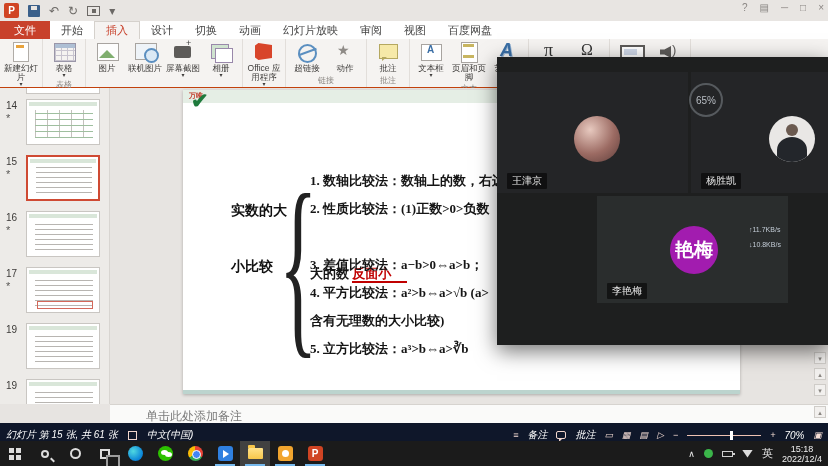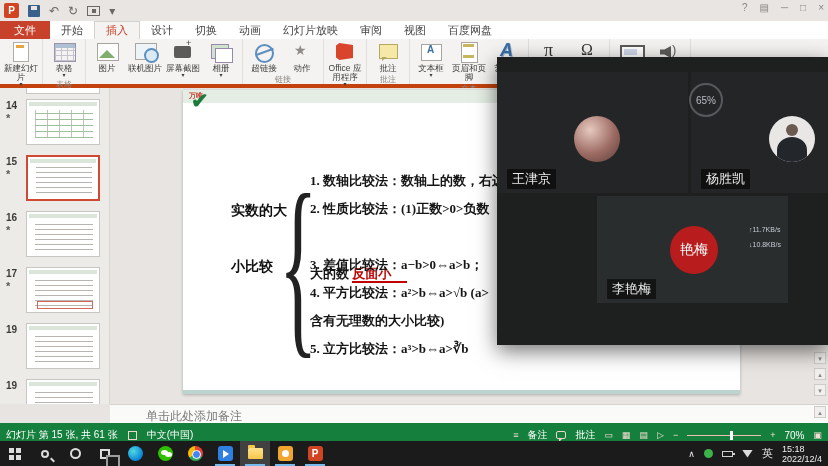--- a/index.html
+++ b/index.html
@@ -22,21 +22,21 @@
   .avatar-sq::before { content:""; position:absolute; left:4px; top:2px; width:6px; height:6px; border-radius:50%; background:#8e8a86; }
   .avatar-sq::after  { content:""; position:absolute; left:1px; top:9px; width:12px; height:7px; border-radius:50% 50% 0 0; background:#8e8a86; }
 
   
   #tabs { position:absolute; left:0; top:21px; width:828px; height:18px; background:#fff; display:flex; align-items:stretch; }
   .tab { padding:0 11px; font-size:11px; color:#444; display:flex; align-items:center; }
   .tab.file { background:#c8412b; color:#fff; padding:8px 14px; }
   .tab.active { color:#c8412b; border:1px solid #d5d1cc; border-bottom:none; background:#f5f3f1; }
 
   
-  #ribbon { position:absolute; left:0; top:39px; width:828px; height:49px; background:#f5f3f1; border-bottom:4px solid #c2410c; display:flex; }
+  #ribbon { position:absolute; left:0; top:39px; width:828px; height:49px; background:#f5f3f1; border-bottom:1px solid #c2410c; display:flex; }
   .rgroup { display:flex; flex-direction:column; border-right:1px solid #e2deda; padding:1px 3px 0 3px; }
   .rbtns { display:flex; flex:1; align-items:flex-start; gap:2px; }
   .rbtn { width:36px; display:flex; flex-direction:column; align-items:center; line-height:1.05; }
   .rlabel { font-size:8.5px; color:#3f3d3b; text-align:center; margin-top:1px; }
   .rcaret { font-size:6px; color:#3f3d3b; line-height:5px; }
   .rglabel { font-size:8px; color:#8a8682; text-align:center; padding:1px 0 1px 0; }
   .ric { width:24px; height:22px; position:relative; margin:1px auto 0; }
   .ric::before, .ric::after { position:absolute; }
   .ic-newslide::before { content:""; left:4px; top:1px; width:14px; height:18px; background:#fff; border:1px solid #b0aca7; }
   .ic-newslide::after { content:""; left:7px; top:4px; width:8px; height:3px; background:#e8a33d; }
@@ -72,21 +72,21 @@
   .ic-symbol::before { content:"Ω"; left:5px; top:1px; font-size:16px; color:#333; font-family:"Liberation Serif",serif; }
   .ic-video::before { content:""; left:1px; top:4px; width:21px; height:14px; border:2px solid #5d5b59; background:#fff; }
   .ic-video::after { content:""; left:5px; top:8px; width:13px; height:6px; background:#cfd8e8; }
   .ic-audio::before { content:""; left:3px; top:5px; width:11px; height:12px; background:#5d5b59; clip-path:polygon(0 30%,40% 30%,100% 0,100% 100%,40% 70%,0 70%); }
   .ic-audio::after { content:")"; left:15px; top:2px; font-size:13px; color:#5d5b59; }
 
   
   #main { position:absolute; left:0; top:88px; width:828px; height:316px; background:#e7e4e1; }
   #thumbs { position:absolute; left:0; top:0; width:110px; height:316px; background:#edebe8; border-right:1px solid #d8d5d1; overflow:hidden; padding-top:0; }
   .thumb { position:relative; height:56px; }
-  .tnum { position:absolute; left:6px; top:4px; width:16px; text-align:left;font-weight:bold; }
+  .tnum { position:absolute; left:6px; top:4px; width:16px; text-align:left; }
   .tn { display:block; font-size:10px; color:#3c3a38; }
   .tstar { display:block; font-size:11px; color:#5a5856; margin-top:1px; }
   .tbox { position:absolute; left:26px; top:3px; width:74px; height:46px; background:#fff; border:1px solid #c9c6c2; }
   .thumb.sel .tbox { border:2px solid #cf4a33; }
   .tbox .thead { position:absolute; left:2px; top:2px; right:2px; height:4px; background:#d9e6d9; }
   .tlines { position:absolute; left:8px; top:10px; right:6px; bottom:6px; background:repeating-linear-gradient(0deg,#b8b5b1 0 1px, rgba(0,0,0,0) 1px 5px); }
   .thumb.v-table .tlines { background:
       repeating-linear-gradient(0deg,#9fbf9f 0 1px, rgba(0,0,0,0) 1px 6px),
       repeating-linear-gradient(90deg,#c4c1bd 0 1px, rgba(0,0,0,0) 1px 12px); }
   .tred { position:absolute; left:10px; right:6px; bottom:3px; height:8px; border:1px solid #d4685a; }
@@ -105,21 +105,21 @@
   .citem .red { color:#c00000; border-bottom:2px solid #c00000; padding-right:16px; }
 
   
   .scrollbtn { position:absolute; width:12px; height:12px; background:#f2f0ee; border:1px solid #cfccc8; color:#8a8682; font-size:7px; text-align:center; line-height:11px; }
 
   
   #notes { position:absolute; left:110px; top:404px; width:718px; height:19px; background:#fafaf9; border-top:1px solid #d6d3cf; }
   #notes-ph { position:absolute; left:36px; top:3px; font-size:12px; color:#7a7a7a; }
 
   
-  #statusbar { position:absolute; left:0; top:423px; width:828px; height:24px; background:#15803d; color:#fff; font-size:10px; display:flex; align-items:center; }
+  #statusbar { position:absolute; left:0; top:423px; width:828px; height:24px; background:#0f172a; color:#fff; font-size:10px; display:flex; align-items:center;font-style:italic; }
   #sb-left { display:flex; align-items:center; gap:10px; padding-left:6px; }
   .sb-ic { width:9px; height:9px; border:1px solid #f0d5cc; }
   #sb-right { margin-left:auto; display:flex; align-items:center; gap:9px; padding-right:6px; }
   .sb-glyph { font-size:9px; color:#f5ddd5; }
   .sb-bub { width:10px; height:8px; border:1px solid #f0d5cc; border-radius:2px; position:relative; }
   .sb-bub::after { content:""; position:absolute; left:2px; top:7px; border-top:3px solid #f0d5cc; border-right:3px solid rgba(0,0,0,0); }
   #sb-slider { width:74px; height:1px; background:#eec2b3; position:relative; }
   #sb-thumb { position:absolute; left:58%; top:-4px; width:3px; height:9px; background:#fff; }
 
   
@@ -149,35 +149,35 @@
   .tb-course::after { content:""; position:absolute; left:4px; top:4px; width:7px; height:7px; border-radius:50%; background:#fff; }
   .tb-powerpoint { width:15px; height:15px; border-radius:3px; background:#d04423; color:#fff; font-size:10px; font-weight:bold; text-align:center; line-height:15px; }
   .tb-powerpoint::after { content:"P"; }
   #tray { margin-left:auto; display:flex; align-items:center; gap:9px; padding-right:6px; color:#e8e8e8; }
   #tray .caret-up { font-size:9px; }
   .tray-green { width:9px; height:9px; border-radius:50%; background:#3bb54a; }
   .tray-batt { width:11px; height:6px; border:1px solid #cfcfcf; position:relative; }
   .tray-batt::after { content:""; position:absolute; right:-3px; top:1px; width:2px; height:2px; background:#cfcfcf; }
   .tray-wifi { width:11px; height:8px; background:#dcdcdc; clip-path:polygon(50% 100%, 0 0, 100% 0); }
   #tray-lang { font-size:11px; }
-  #tray-clock { text-align:left; font-size:9px; line-height:10px; color:#f0f0f0; }
+  #tray-clock { text-align:center; font-size:9px; line-height:10px; color:#f0f0f0; }
 
   
   #overlay { position:absolute; left:497px; top:57px; width:331px; height:288px; background:#1e1f1f; box-shadow:0 6px 20px rgba(0,0,0,.55); z-index:50; }
   .mtile { position:absolute; background:#242527; }
   #mtile-1 { left:0; top:15px; width:191px; height:121px; }
   #mtile-2 { left:194px; top:15px; width:137px; height:121px; }
   #mtile-3 { left:100px; top:139px; width:191px; height:107px; background:#2a2d2d; }
   .mavatar { position:absolute; width:46px; height:46px; border-radius:50%; }
   #avatar-1 { left:77px; top:44px; background:radial-gradient(circle at 35% 30%, #e7c9bf, #9c6b63 55%, #5c3d3a); }
   #avatar-2 { left:78px; top:44px; background:#e9e7e5; overflow:hidden; }
   #avatar-2::before { content:""; position:absolute; left:17px; top:8px; width:12px; height:12px; border-radius:50%; background:#6b5a50; }
   #avatar-2::after { content:""; position:absolute; left:8px; top:21px; width:30px; height:26px; border-radius:50% 50% 0 0; background:#23262b; }
-  #avatar-3 { left:73px; top:30px; width:48px; height:48px; background:#b91c1c; color:#fff; font-size:14px; display:flex; align-items:center; justify-content:center; }
-  .mname { position:absolute; left:10px; bottom:4px; background:rgba(0,0,0,.55); color:#e8e8e8; font-size:13px; padding:1px 5px; border-radius:1px; }
+  #avatar-3 { left:73px; top:30px; width:48px; height:48px; background:#a21caf; color:#fff; font-size:19px; display:flex; align-items:center; justify-content:center;font-weight:bold; }
+  .mname { position:absolute; left:10px; bottom:4px; background:rgba(0,0,0,.55); color:#e8e8e8; font-size:10px; padding:1px 5px; border-radius:1px; }
   #mstats { position:absolute; left:152px; top:26px; font-size:7px; color:#c3ccd6; line-height:15px; white-space:nowrap; }
   #mbattery { position:absolute; left:192px; top:26px; width:34px; height:34px; border:2px solid #565a5e; border-radius:50%; color:#b9bec4; font-size:10px; display:flex; align-items:center; justify-content:center; }
 </style>
 </head>
 <body>
 
 <div id="titlebar">
   <div id="qat">
     <span class="ppt-logo">P</span>
     <span class="floppy"></span>
@@ -252,39 +252,39 @@
         <div class="rbtn">
           <div class="ric ic-album"></div>
           <div class="rlabel">相册</div>
           <div class="rcaret">▾</div>
         </div>
       </div>
     </div>
     <div class="rgroup">
       <div class="rbtns">
         <div class="rbtn">
+          <div class="ric ic-office"></div>
+          <div class="rlabel">Office 应用程序</div>
+          <div class="rcaret">▾</div>
+        </div>
+      </div>
+      <div class="rglabel">应用程序</div>
+    </div>
+    <div class="rgroup">
+      <div class="rbtns">
+        <div class="rbtn">
           <div class="ric ic-link"></div>
           <div class="rlabel">超链接</div>
         </div>
         <div class="rbtn">
           <div class="ric ic-action"></div>
           <div class="rlabel">动作</div>
         </div>
       </div>
       <div class="rglabel">链接</div>
-    </div>
-    <div class="rgroup">
-      <div class="rbtns">
-        <div class="rbtn">
-          <div class="ric ic-office"></div>
-          <div class="rlabel">Office 应用程序</div>
-          <div class="rcaret">▾</div>
-        </div>
-      </div>
-      <div class="rglabel">应用程序</div>
     </div>
     <div class="rgroup">
       <div class="rbtns">
         <div class="rbtn">
           <div class="ric ic-comment"></div>
           <div class="rlabel">批注</div>
         </div>
       </div>
       <div class="rglabel">批注</div>
     </div>

